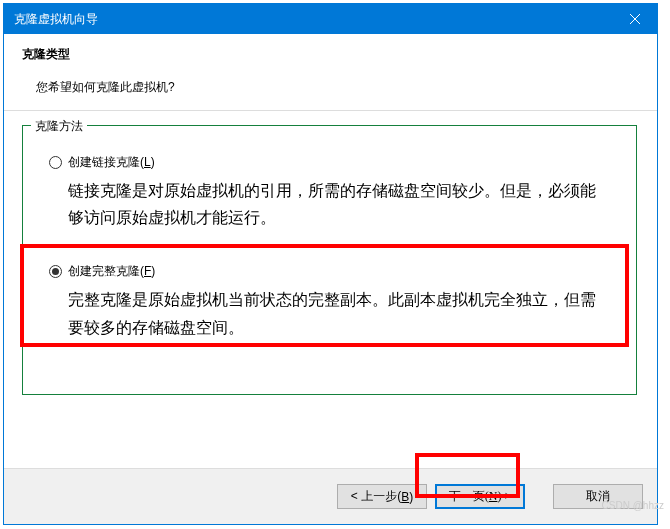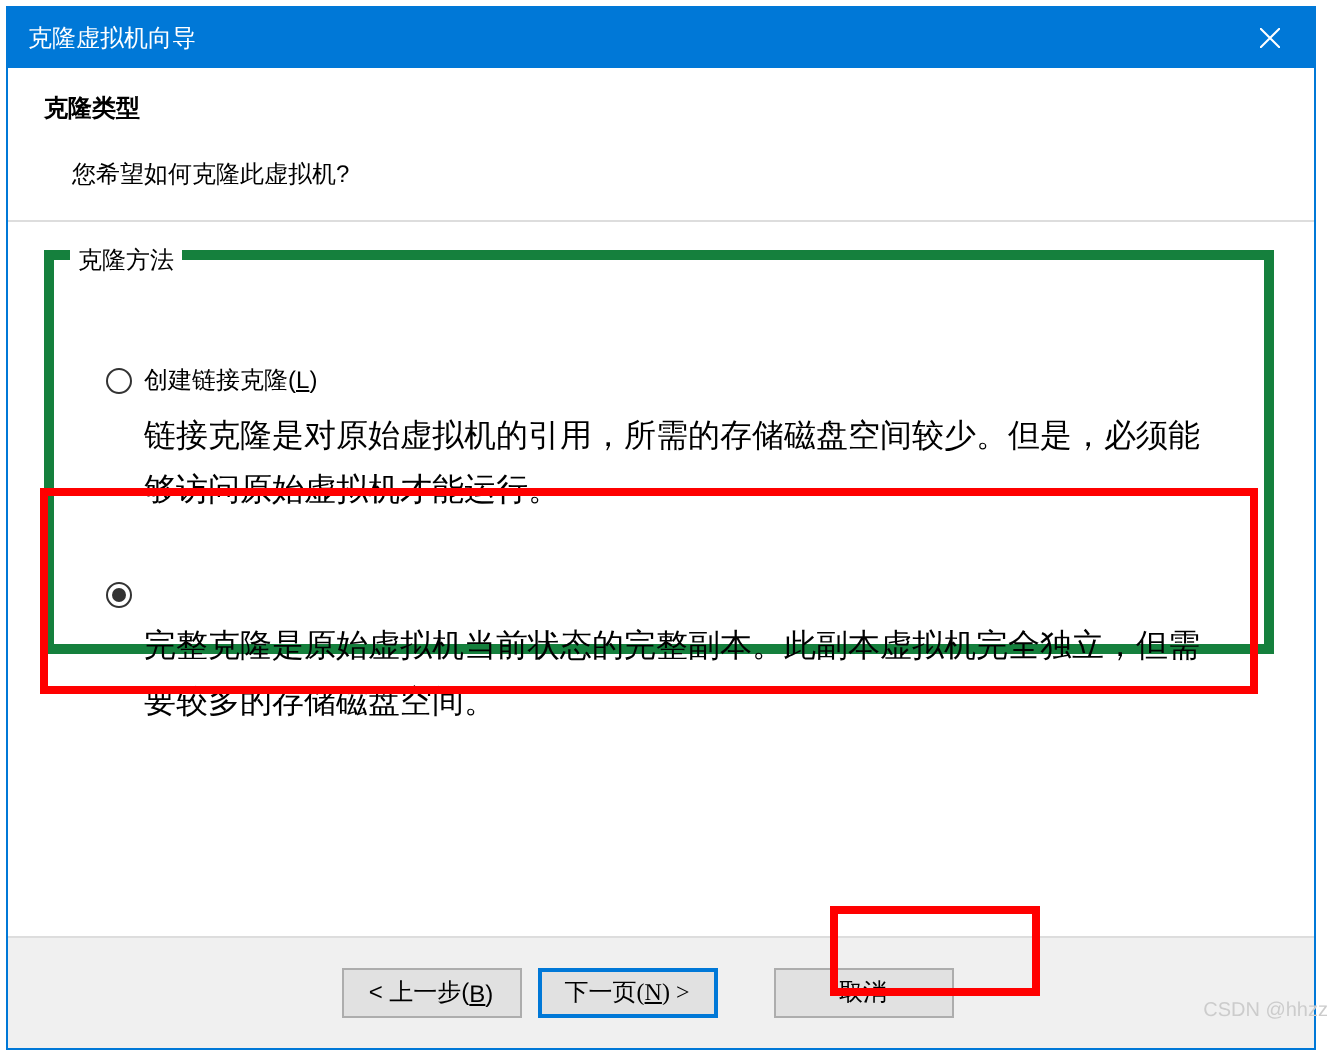--- a/index.html
+++ b/index.html
@@ -45,39 +45,38 @@
       background: #fff;
     }
     .header-title { font-weight: bold; font-size: 12px; margin-bottom: 16px; }
     .header-subtitle { font-size: 12px; padding-left: 14px; color: #000; }
     .content {
       flex: 1;
       padding: 14px 20px 10px 18px;
       position: relative;
     }
     .fieldset {
-      border: 5px solid #15803d;
+      border: 1px solid #15803d;
       padding: 28px 26px 26px 26px;
       position: relative;
-      height: 202px;
+      height: 270px;
     }
     .fieldset-legend {
       position: absolute;
       top: -8px;
       left: 8px;
       background: #fff;
       padding: 0 4px;
       font-size: 12px;
     }
     .radio-group { margin-bottom: 32px; }
     .radio-row {
       display: flex;
       align-items: center;
       margin-bottom: 6px;
-      margin-top: 24px;
     }
     .radio {
       width: 13px;
       height: 13px;
       border: 1px solid #333;
       border-radius: 50%;
       margin-right: 6px;
       display: flex;
       align-items: center;
       justify-content: center;
@@ -112,21 +111,21 @@
       top: 453px;
       left: 415px;
       width: 105px;
       height: 45px;
     }
     .footer {
       height: 56px;
       border-top: 1px solid #ddd;
       display: flex;
       align-items: center;
-      justify-content: center;
+      justify-content: flex-end;
       padding-right: 14px;
       gap: 8px;
       background: #f0f0f0;
     }
     .btn {
       height: 25px;
       min-width: 90px;
       border: 1px solid #adadad;
       background: #e1e1e1;
       font-size: 12px;
@@ -176,20 +175,21 @@
         <div class="radio-row">
           <div class="radio"></div>
           <span class="radio-label"><span>创建链接克隆(</span><span class="underline">L</span><span>)</span></span>
         </div>
         <div class="radio-desc">链接克隆是对原始虚拟机的引用，所需的存储磁盘空间较少。但是，必须能够访问原始虚拟机才能运行。</div>
       </div>
 
       <div class="radio-group">
         <div class="radio-row">
           <div class="radio checked"></div>
+          <span class="radio-label"><span>创建完整克隆(</span><span class="underline">F</span><span>)</span></span>
         </div>
         <div class="radio-desc">完整克隆是原始虚拟机当前状态的完整副本。此副本虚拟机完全独立，但需要较多的存储磁盘空间。</div>
       </div>
     </div>
   </div>
 
   <div class="footer">
     <div class="btn">
         <span>&lt; 上一步(</span>
         <span class="underline">B</span>

